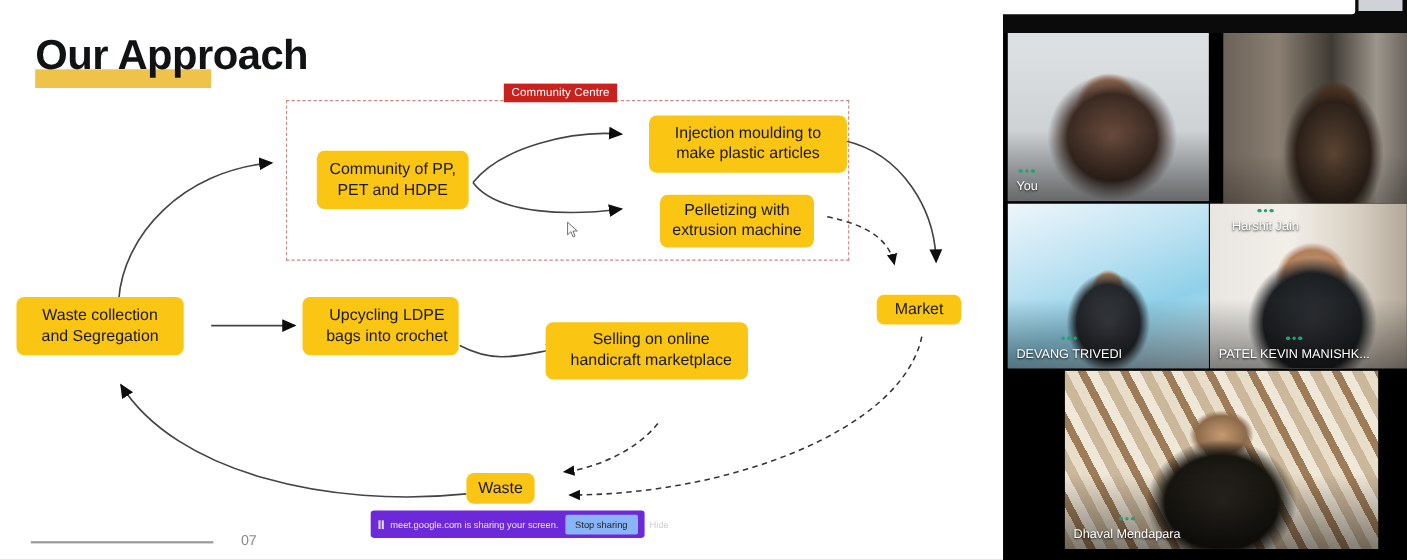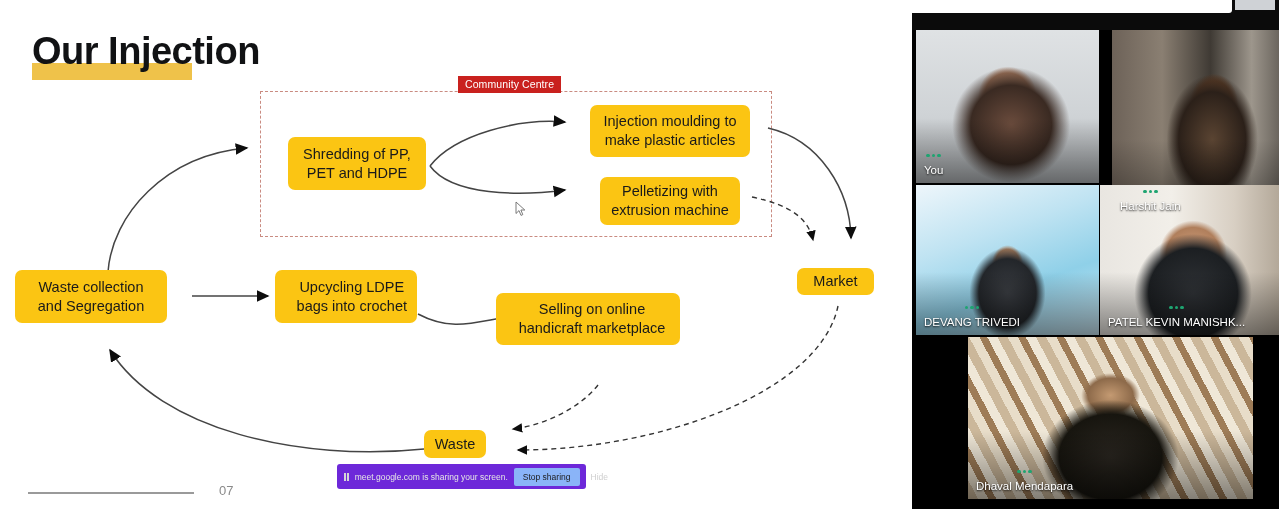--- a/index.html
+++ b/index.html
@@ -119,21 +119,21 @@
   .tile-shade{position:absolute;inset:0;background:linear-gradient(180deg,rgba(0,0,0,0) 58%,rgba(0,0,0,.45) 100%);}
 </style>
 </head>
 <body>
 
 <div id="root">
 
   <div class="slide">
 
     <div class="title-underline"></div>
-    <div class="slide-title">Our Injection</div>
+    <div class="slide-title">Our Approach</div>
 
     <div class="cc-region"></div>
     <div class="cc-label">Community Centre</div>
 
     <svg class="arrows" viewBox="0 0 912 509">
       <defs>
         <marker id="ah" markerWidth="9" markerHeight="9" refX="7.6" refY="4.5" orient="auto">
           <path d="M0,0.6 L8.6,4.5 L0,8.4 Z" fill="#0d0d0d"></path>
         </marker>
         <marker id="ahs" markerWidth="8" markerHeight="8" refX="6.6" refY="4" orient="auto">
@@ -164,26 +164,26 @@
 
     <div class="node" style="left:15px;top:270px;width:152px;height:53px;">
       <span>
         <span>Waste collection</span><br>
         <span>and Segregation</span>
       </span>
     </div>
 
     <div class="node" style="left:288px;top:137px;width:138px;height:53px;">
       <span>
-        <span>Shredding of PP,</span><br>
+        <span>Community of PP,</span><br>
         <span>PET and HDPE</span>
       </span>
     </div>
 
-    <div class="node" style="left:590px;top:105px;width:160px;height:52px;">
+    <div class="node" style="left:590px;top:105px;width:180px;height:52px;">
       <span>
         <span>Injection moulding to</span><br>
         <span>make plastic articles</span>
       </span>
     </div>
 
     <div class="node" style="left:600px;top:177px;width:140px;height:48px;">
       <span>
         <span>Pelletizing with</span><br>
         <span>extrusion machine</span>

